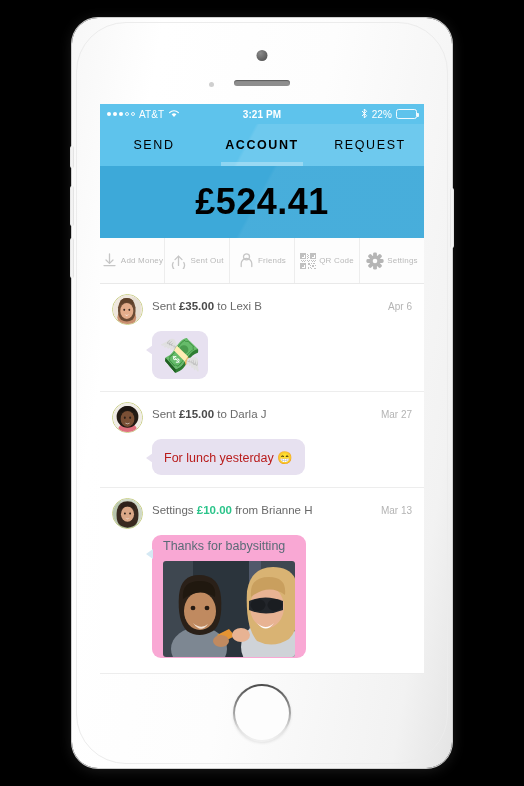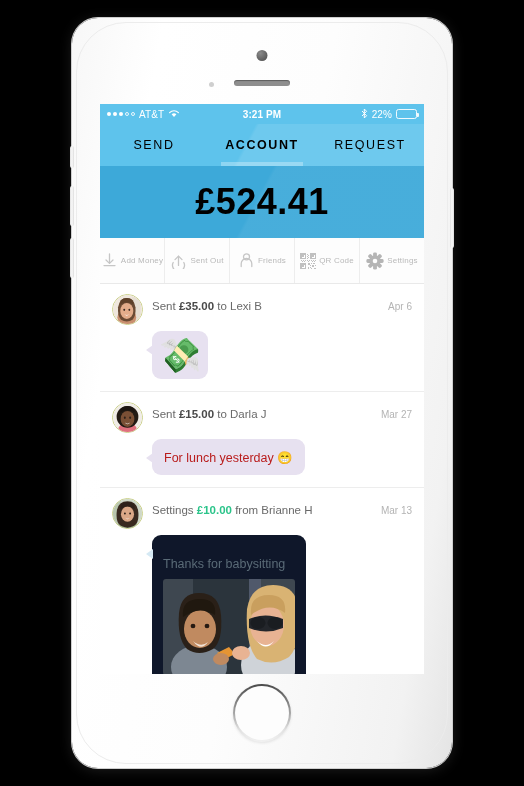--- a/index.html
+++ b/index.html
@@ -181,21 +181,21 @@
     border-radius: 9px; position: relative;
   }
   .bubble::before {
     content: ""; position: absolute; left: -6px; top: 14px;
     width: 0; height: 0;
     border-top: 5px solid transparent;
     border-bottom: 5px solid transparent;
     border-right: 7px solid currentColor;
   }
   .bubble.lavender { background: #e7e1f0; color: #e7e1f0; padding: 7px; }
-  .bubble.blue { background: #0f172a; color: #d5e9f4; padding: 19px 11px; }
+  .bubble.blue { background: #f9a8d4; color: #d5e9f4; padding: 1px 11px; }
   .bubble-emoji { font-size: 34px; line-height: 1; display: block; }
   .bubble-text { font-size: 12.5px; color: #5a6b77; white-space: nowrap; }
   .bubble.lavender .bubble-text { color: #b91c1c; }
   .bubble-photo {
     margin-top: 7px; width: 132px; height: 96px;
     border-radius: 3px; overflow: hidden; display: block;
   }
   .bubble-photo svg { display: block; width: 100%; height: 100%; }
 </style>
 </head>

